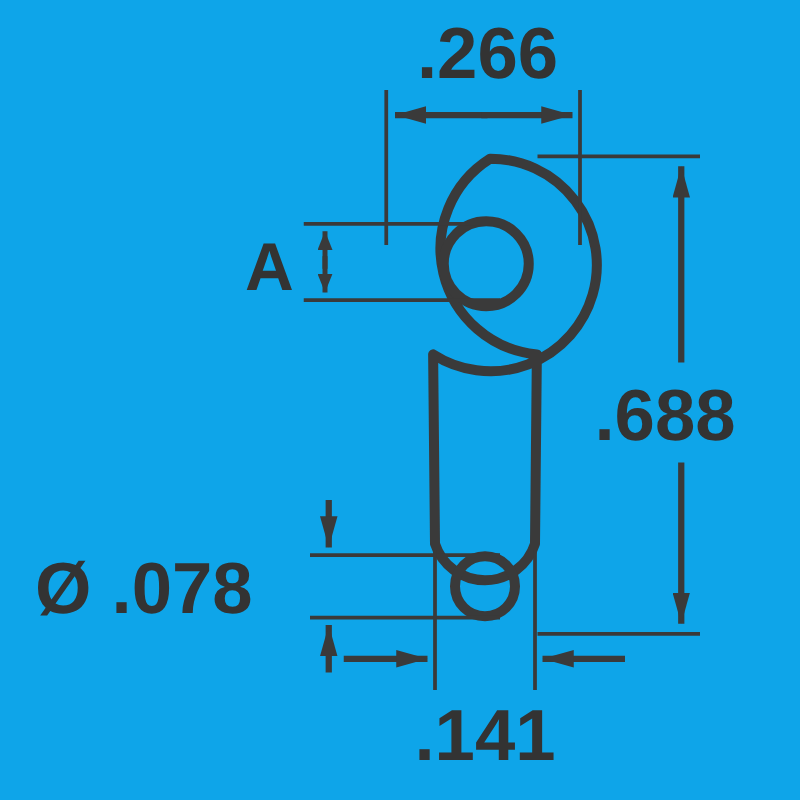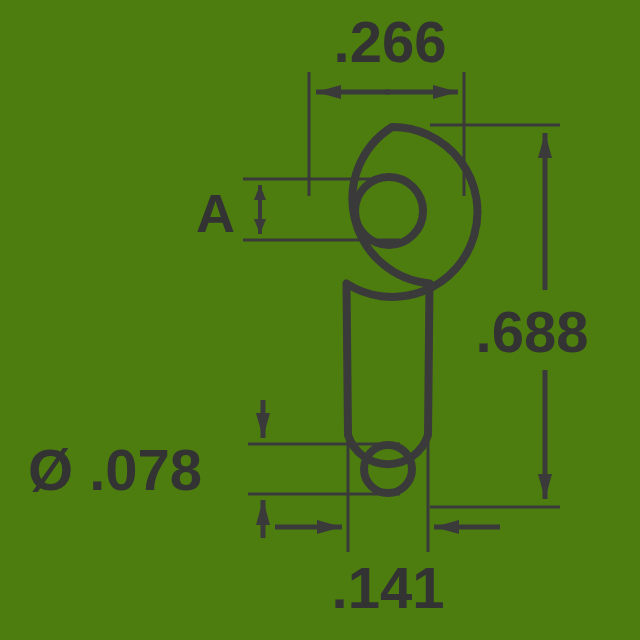--- a/index.html
+++ b/index.html
@@ -10,21 +10,21 @@
   body {
     width: 640px;
     height: 640px;
     font-family: "Liberation Sans", sans-serif;
     overflow: hidden;
   }
   #drawing-root {
     position: relative;
     width: 640px;
     height: 640px;
-    background: #4d7c0f;
+    background: #0ea5e9;
   }
   svg#drawing {
     display: block;
     width: 640px;
     height: 640px;
   }
   .dim-text {
     font-family: "Liberation Sans", sans-serif;
     font-weight: 700;
     fill: #333333;

